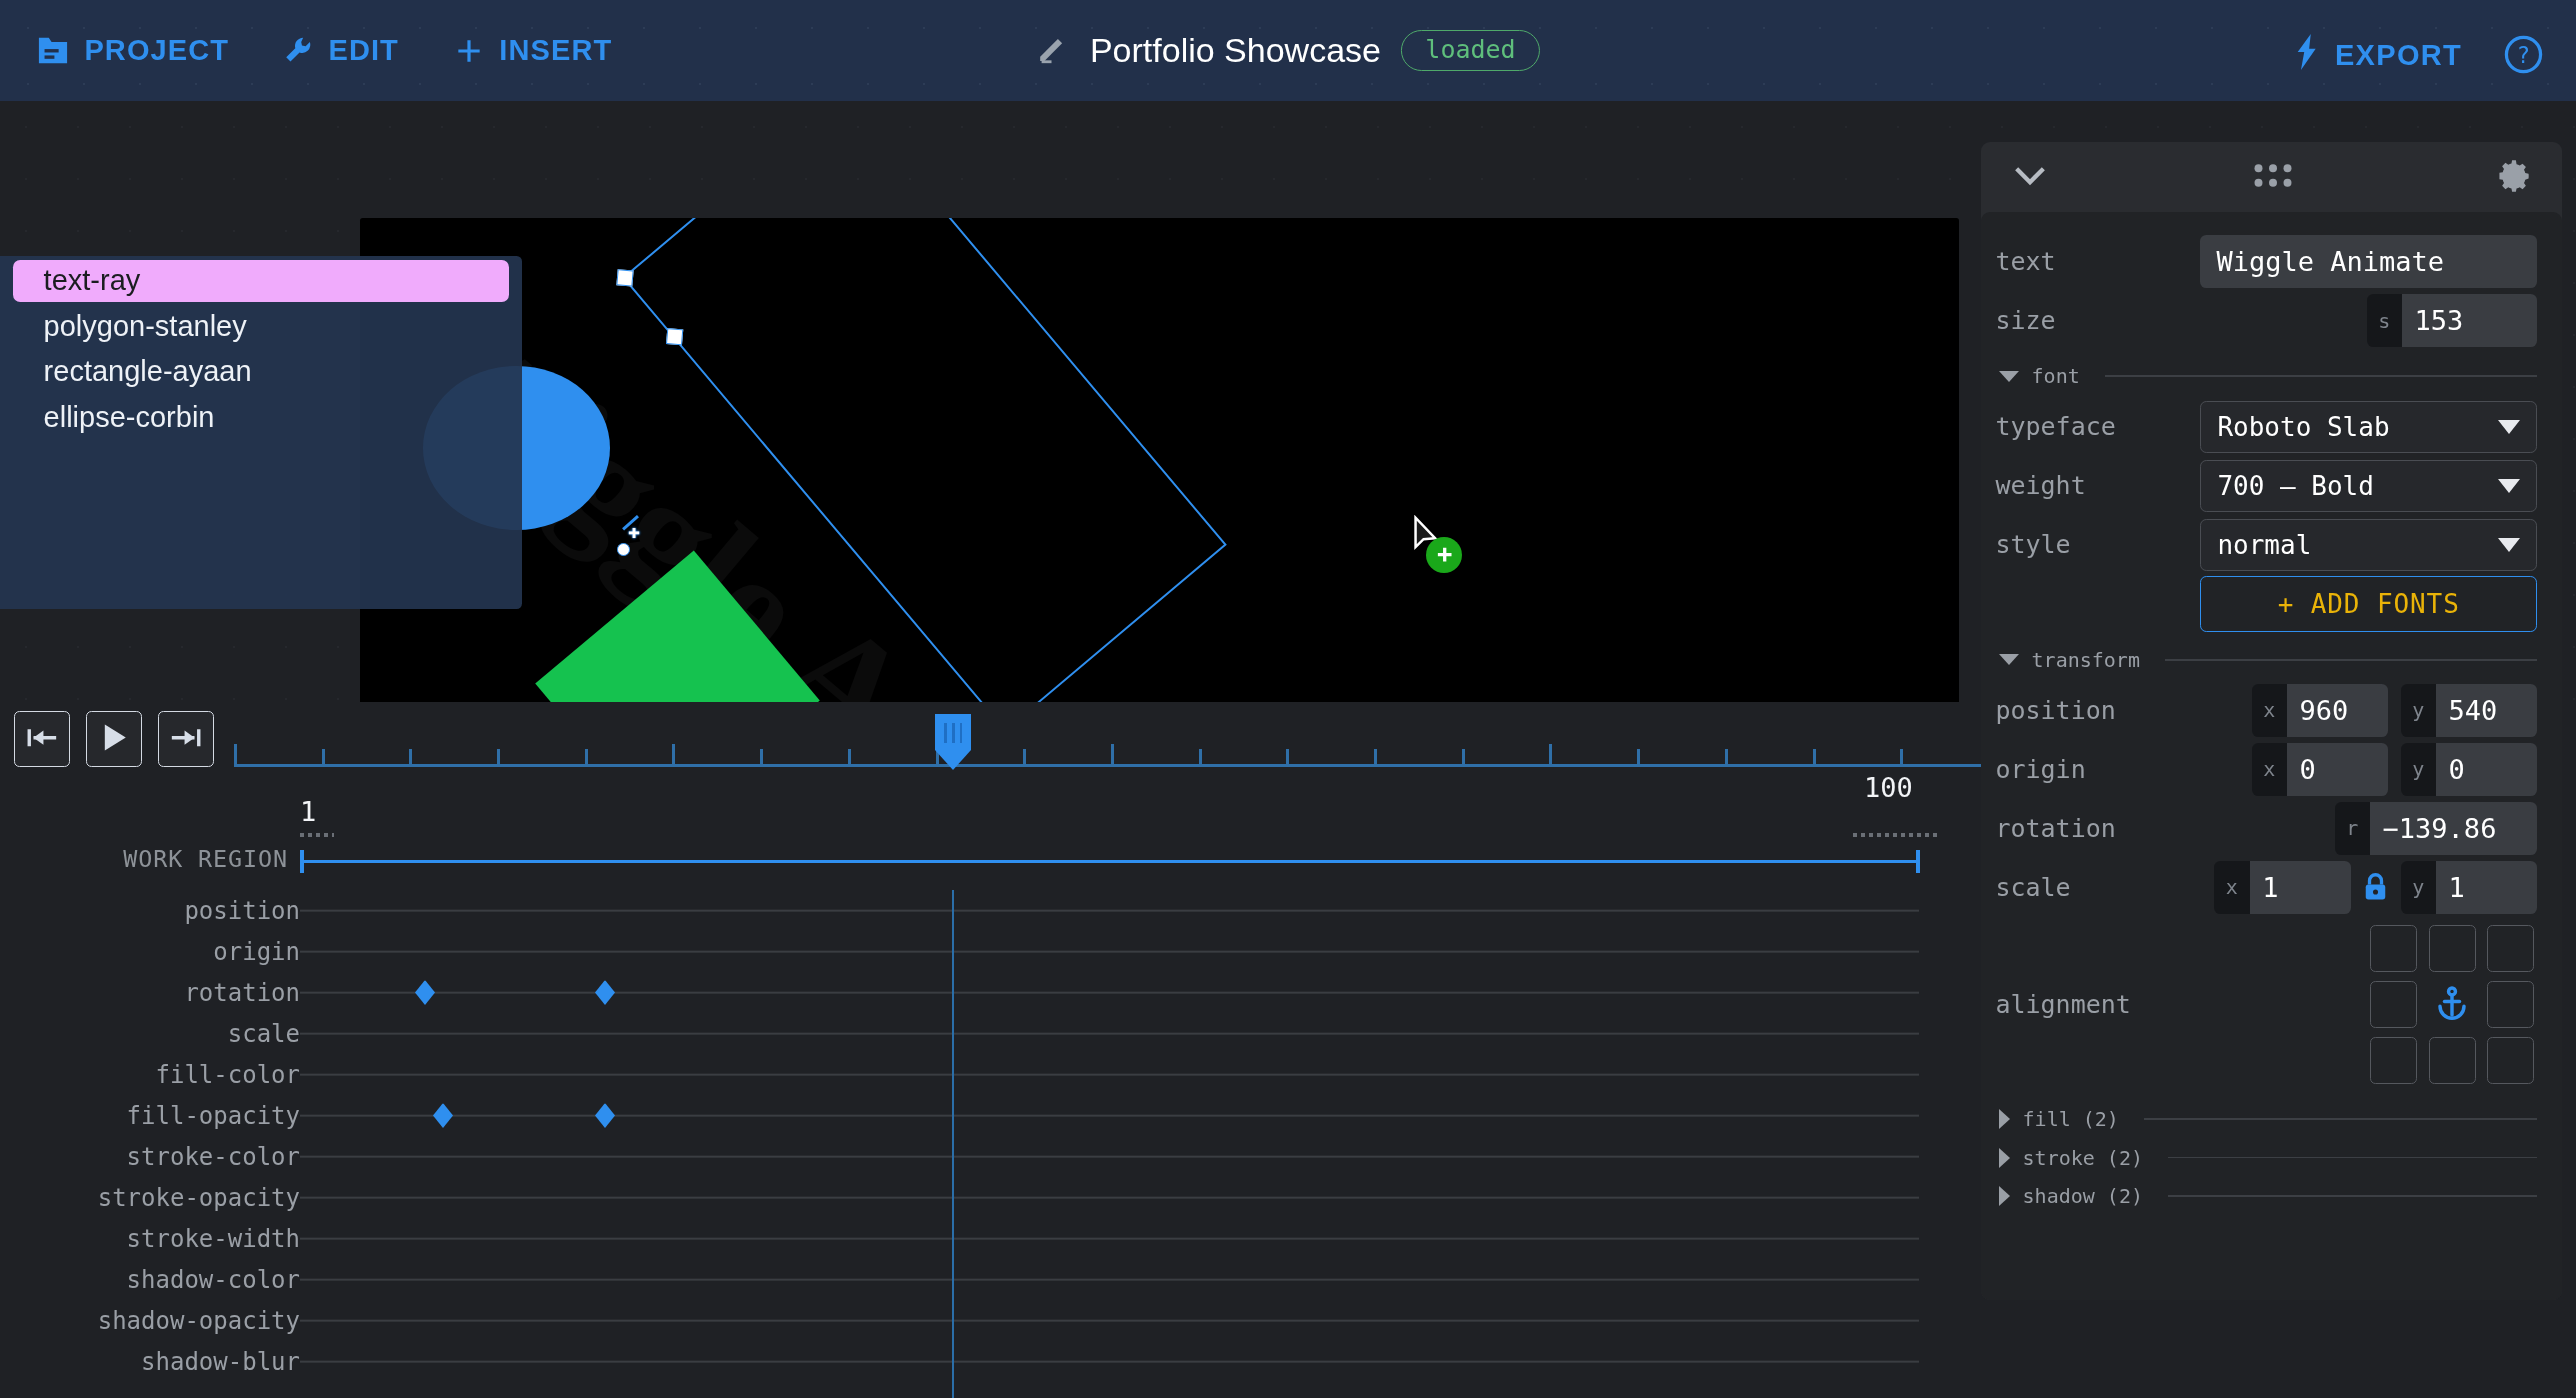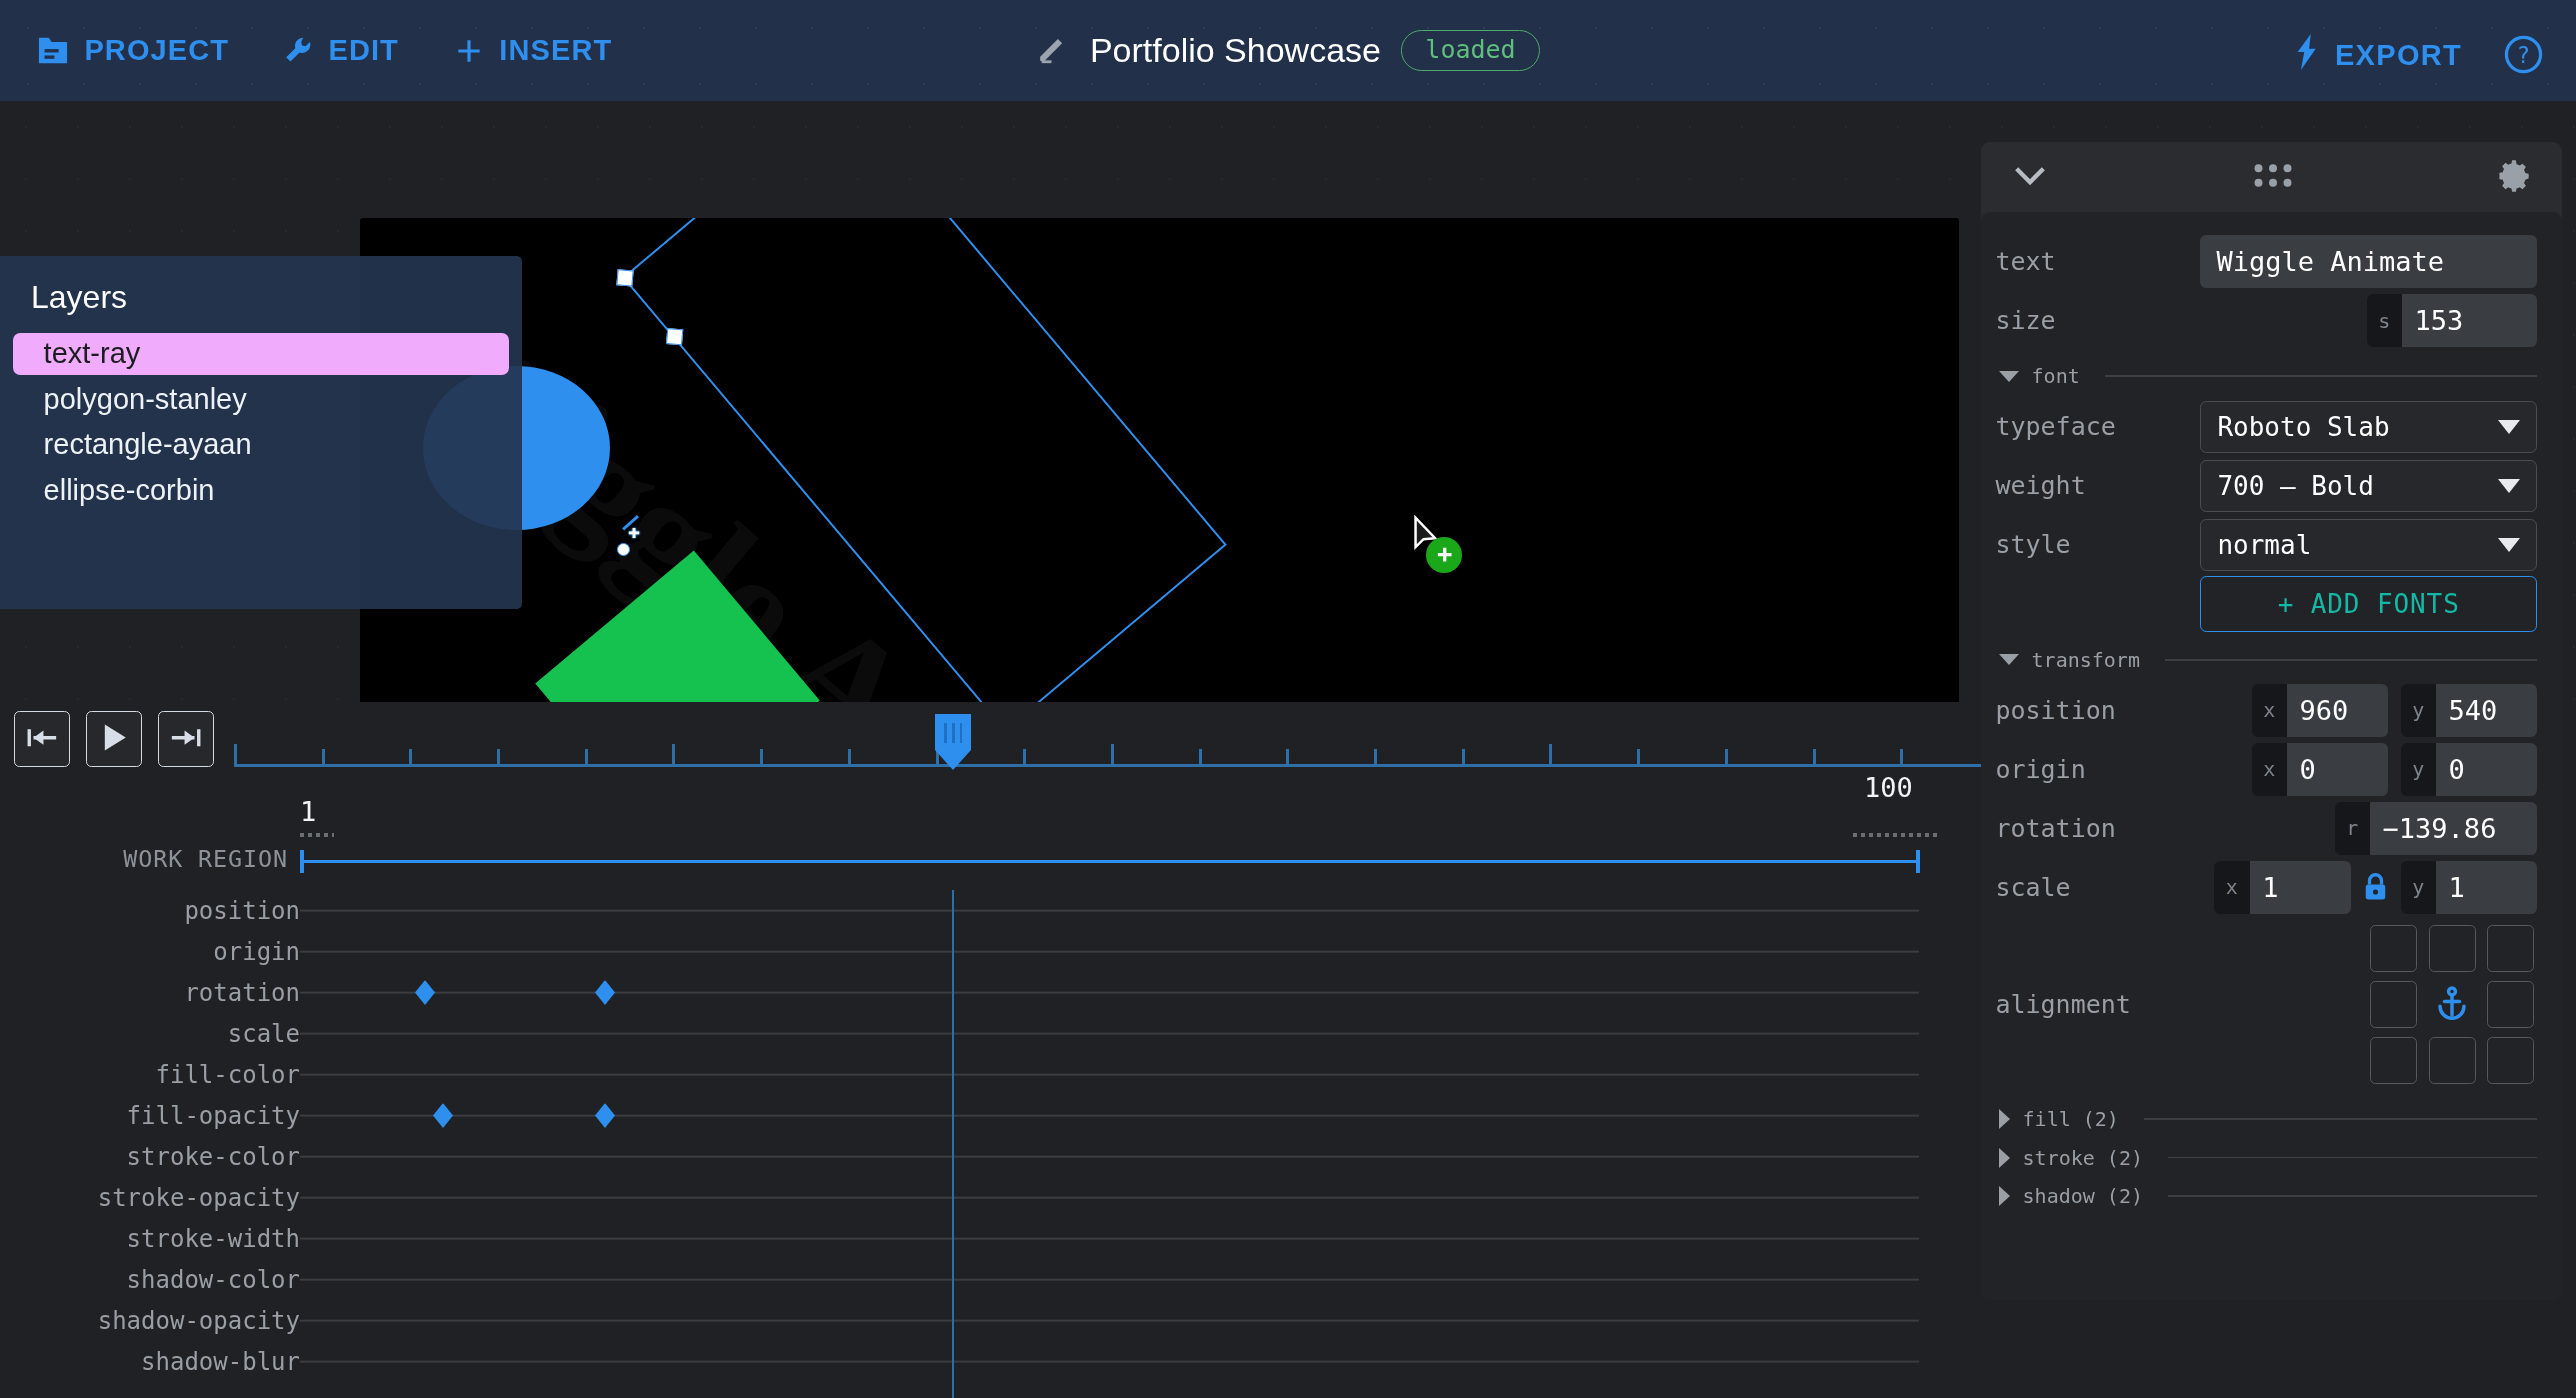--- a/index.html
+++ b/index.html
@@ -208,21 +208,21 @@
   .caret{ width:0; height:0; }
   .caret.down{ border-left:10px solid transparent; border-right:10px solid transparent; border-top:11.7px solid #9a9fa6; }
   .caret.right{ border-top:10px solid transparent; border-bottom:10px solid transparent; border-left:11.7px solid #9a9fa6; }
   .select{
     flex:1; background:#26282c; border:1.8px solid #4a4d53; border-radius:6.3px;
     color:#ffffff; font-size:26px; padding:10px 16px;
     display:flex; align-items:center; justify-content:space-between; cursor:pointer;
   }
   .sel-caret{ width:0;height:0;border-left:11.7px solid transparent;border-right:11.7px solid transparent;border-top:14.4px solid #e8eaee; }
   .addfonts{
-    flex:1; border:1.8px solid #2f8fef; border-radius:6.3px; color:#14b8a6;
+    flex:1; border:1.8px solid #2f8fef; border-radius:6.3px; color:#eab308;
     font-size:26px; padding:11.7px 0; text-align:center; cursor:pointer; letter-spacing:0.9px;
   }
   .align-grid{ display:grid; grid-template-columns:repeat(3,1fr); gap:9px; width:167px; margin-left:auto; }
   .align-cell{
     width:47px; height:47px; border:1.8px solid #55585e; border-radius:5.4px;
     display:flex; align-items:center; justify-content:center; cursor:pointer;
   }
   .align-cell.active{ border-color:transparent; }
   .lockbox{ width:50px; display:flex; align-items:center; justify-content:center; }
 </style>
@@ -315,21 +315,20 @@
           </svg>
         <div style="position:absolute; left:14.4px; top:21.6px; width:36px; height:36px; border-radius:50%; background:#1aa81a; display:flex; align-items:center; justify-content:center;">
           <svg width="23.4" height="23.4" viewBox="0 0 24 24">
               <path stroke="#ffffff" stroke-width="3.4" d="M12 5v14M5 12h14"></path>
             </svg>
         </div>
       </div>
     </div>
 
     <div class="layers-panel">
-      <div class="layers-title">Layers</div>
       <div class="layer-item sel">text-ray</div>
       <div class="layer-item">polygon-stanley</div>
       <div class="layer-item">rectangle-ayaan</div>
       <div class="layer-item">ellipse-corbin</div>
     </div>
   </div>
 
   <div class="timeline"></div>
 
   <div class="transport">

